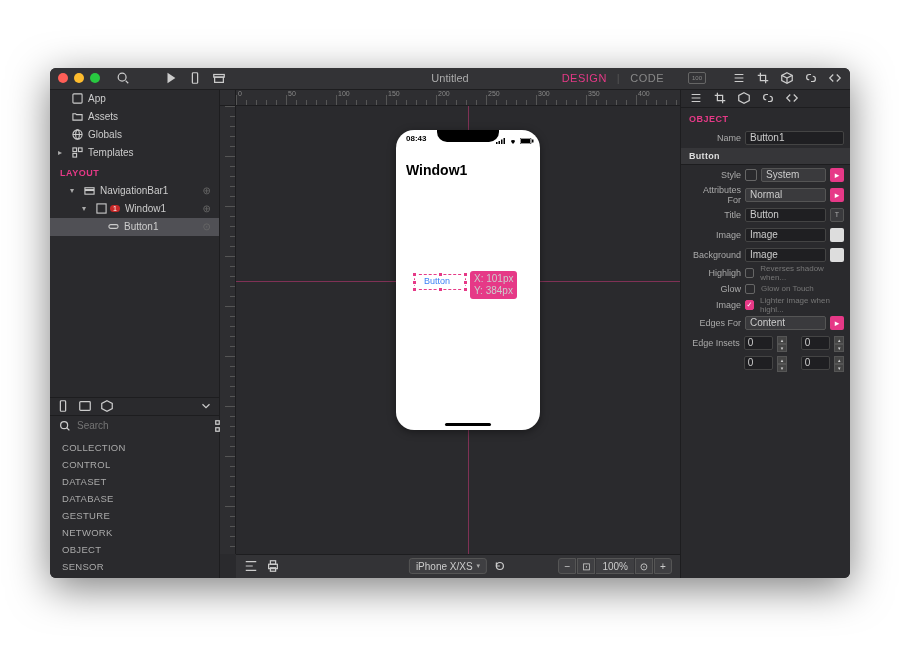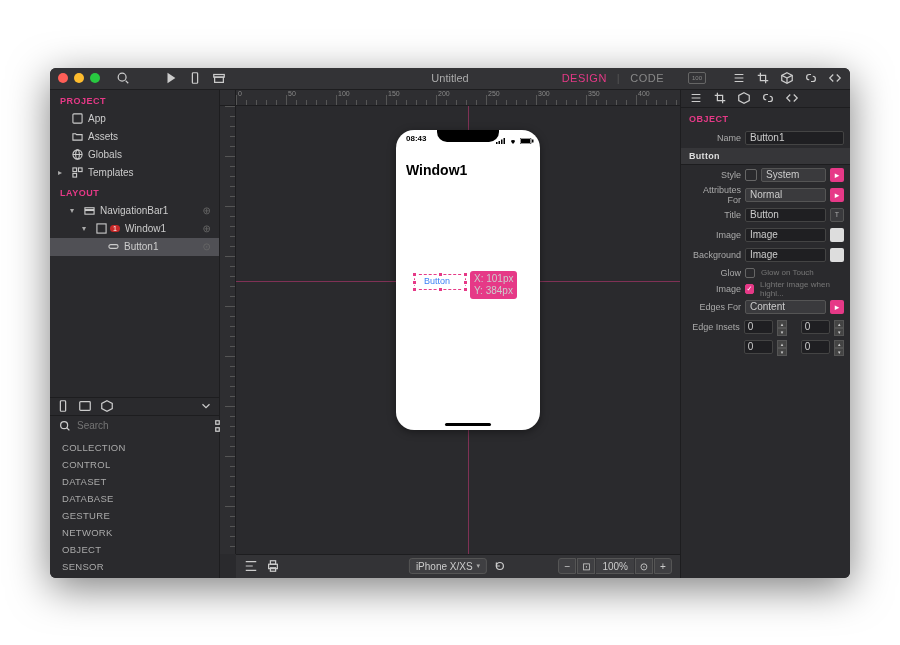--- a/index.html
+++ b/index.html
@@ -169,21 +169,20 @@
             <polyline points="6,4 2,8 6,12"></polyline>
             <polyline points="10,4 14,8 10,12"></polyline>
           </svg>
         </span>
     </div>
   </div>
 
   <div class="main">
 
     <div class="left">
-      <div class="section-head">PROJECT</div>
       <div class="tree-row">
           <span class="tri"></span>
           <span class="tree-ic">
             <svg viewBox="0 0 12 12">
               <rect x="1" y="1" width="10" height="10" rx="1"></rect>
             </svg>
           </span>
           <span class="tree-lab">App</span>
         </div>
       <div class="tree-row">
@@ -569,20 +568,25 @@
       <div class="prop-row">
         <div class="prop-lab">Background</div>
         <div class="prop-in" style="color:#666">
             <span>Image</span>
           </div>
         <div class="end-sq"></div>
       </div>
 
 
       <div class="chk-row" style="position:relative">
+        <span class="chk-head">Highligh</span>
+        <span class="chk"></span>
+        <span class="chk-lab">Reverses shadow when...</span>
+      </div>
+      <div class="chk-row" style="position:relative">
         <span class="chk-head">Glow</span>
         <span class="chk"></span>
         <span class="chk-lab">Glow on Touch</span>
       </div>
       <div class="chk-row" style="position:relative">
         <span class="chk-head">Image</span>
         <span class="chk on"></span>
         <span class="chk-lab">Lighter image when highl...</span>
       </div>
 

